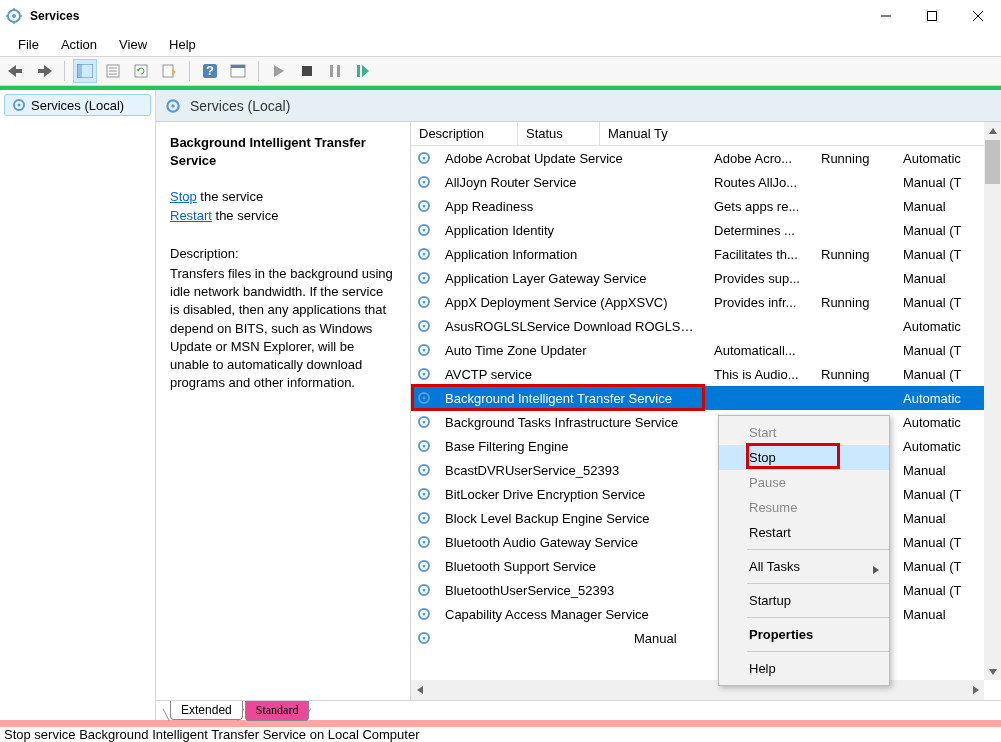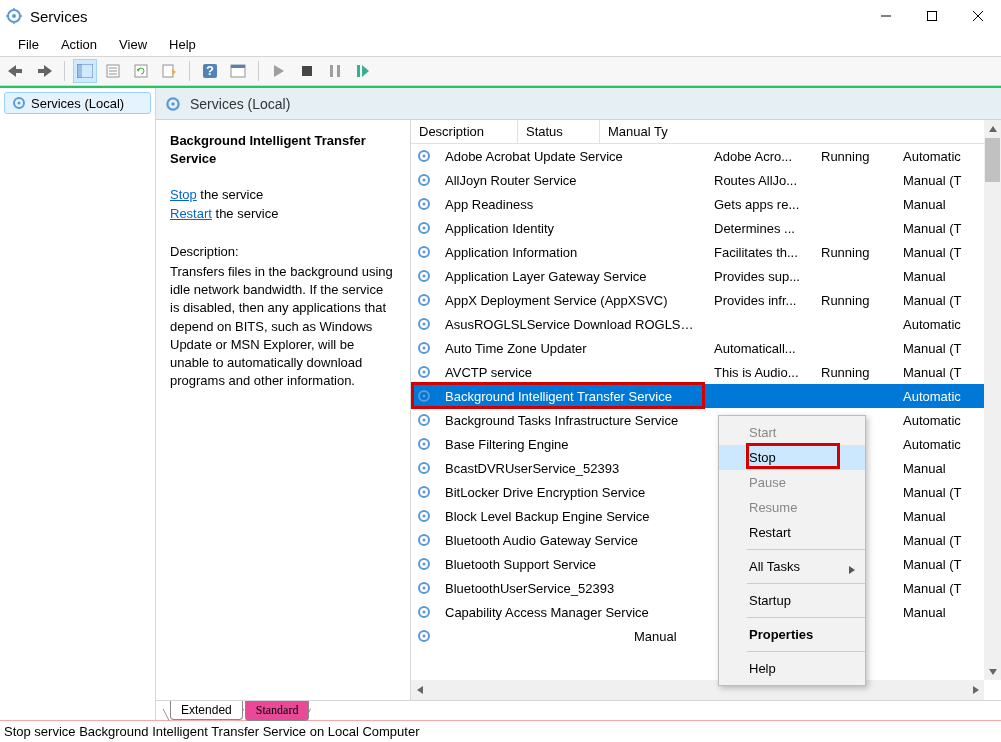--- a/index.html
+++ b/index.html
@@ -1,36 +1,36 @@
 <!DOCTYPE html>
 <html><head>
 <meta charset="utf-8">
 <style>
 * { box-sizing: border-box; margin: 0; padding: 0; font-family: "Segoe UI", Tahoma, sans-serif; font-size: 13px; }
 body { width: 1001px; height: 742px; background: #fff; overflow: hidden; position: relative; }
 
 
 .title-bar { height: 32px; display: flex; align-items: center; padding-left: 6px; }
 .title-bar .app-icon { width: 16px; height: 16px; margin-right: 8px; }
-.title-bar .title { flex: 1; font-size: 15px; }
+.title-bar .title { flex: 1; font-size: 12px; font-weight: bold; }
 .title-bar .win-controls { display: flex; }
 .title-bar .win-btn { width: 46px; height: 32px; display: flex; align-items: center; justify-content: center; }
 
 
 .menu-bar { height: 24px; display: flex; align-items: center; padding-left: 8px; gap: 2px; }
 .menu-bar .menu-item { padding: 2px 10px; }
 
 
 .toolbar { height: 30px; border-top: 1px solid #d6d6d6; border-bottom: 1px solid #d6d6d6; display: flex; align-items: center; padding-left: 4px; gap: 4px; background: #f7f7f7; }
 .toolbar .sep { width: 1px; height: 20px; background: #ccc; margin: 0 4px; }
 .toolbar .tbtn { width: 24px; height: 24px; display: flex; align-items: center; justify-content: center; opacity: 0.9; }
 .toolbar .tbtn.highlighted { background: #cce8ff; border: 1px solid #99d1ff; }
 
 
-.main { height: calc(742px - 32px - 24px - 30px - 22px); display: flex; border-top: 2px solid #22c55e; }
+.main { height: calc(742px - 32px - 24px - 30px - 22px); display: flex; border-top: 4px solid #22c55e; }
 .left-tree { width: 156px; border-right: 1px solid #d6d6d6; padding: 4px; }
 .tree-node { display: flex; align-items: center; gap: 4px; padding: 2px 6px; border: 1px solid #99d1ff; border-radius: 3px; background: #e5f3ff; }
 .right-pane { flex: 1; display: flex; flex-direction: column; position: relative; }
 
 
 .snap-header { height: 32px; background: #e6f0f4;  color: #fff; display: flex; align-items: center; padding-left: 8px; gap: 8px; border-bottom: 1px solid #c0d7e6; }
 .snap-header .txt { color: #333; font-size: 14px; }
 
 
 .content { flex: 1; display: flex; overflow: hidden; }
@@ -67,32 +67,32 @@
 .scrollbar-h .arrow-r { width: 17px; margin-left: auto; display: flex; align-items: center; justify-content: center; }
 
 
 .tabs { height: 20px; display: flex; align-items: center; padding-left: 6px; border-top: 1px solid #d6d6d6; }
 .tabs .tab { padding: 2px 10px; border: 1px solid #888; border-top: none; border-radius: 0 0 4px 4px; font-size: 12px; margin-right: -6px; }
 .tabs .tab.active { background: #fff; z-index: 2; position: relative; }
 .tabs .tab.inactive { background: #ec4899; font-family: Liberation Serif, serif; }
 .tabs .slash { font-size:10px; color:#888; margin: 0 1px; position: relative; top: 4px; }
 
 
-.status-bar { height: 22px; border-top: 1px solid #fca5a5; display: flex; align-items: center; padding-left: 4px; font-size: 13px; }
+.status-bar { height: 22px; border-top: 7px solid #fca5a5; display: flex; align-items: center; padding-left: 4px; font-size: 13px; }
 .status-bar .seg { border-right: 1px solid #d6d6d6; height: 100%; display: flex; align-items: center; padding: 0 8px; }
 .status-bar .seg:first-child { flex: 0 0 560px; border: none; padding-left: 0; }
 
 
 .gear { width: 16px; height: 16px; }
 
 
 .red-box { position: absolute; border: 3px solid #d40000; pointer-events: none; }
 
 
-.context-menu { position: absolute; width: 148px; background: #f2f2f2; border: 1px solid #bcbcbc; box-shadow: 2px 2px 6px rgba(0,0,0,0.25); padding: 4px 0; z-index: 100; }
+.context-menu { position: absolute; width: 172px; background: #f2f2f2; border: 1px solid #bcbcbc; box-shadow: 2px 2px 6px rgba(0,0,0,0.25); padding: 4px 0; z-index: 100; }
 .context-menu .cm-item { padding: 5px 14px 5px 30px; position: relative; font-size: 13px; }
 .context-menu .cm-item.disabled { color: #888; }
 .context-menu .cm-item.highlight { background: #cce8ff; }
 .context-menu .cm-item.bold { font-weight: 600; }
 .context-menu .cm-sep { height: 1px; background: #ccc; margin: 4px 0 4px 28px; }
 .context-menu .cm-item .sub-arrow { position: absolute; right: 10px; top: 8px; }
 </style>
 </head>
 <body>
 

